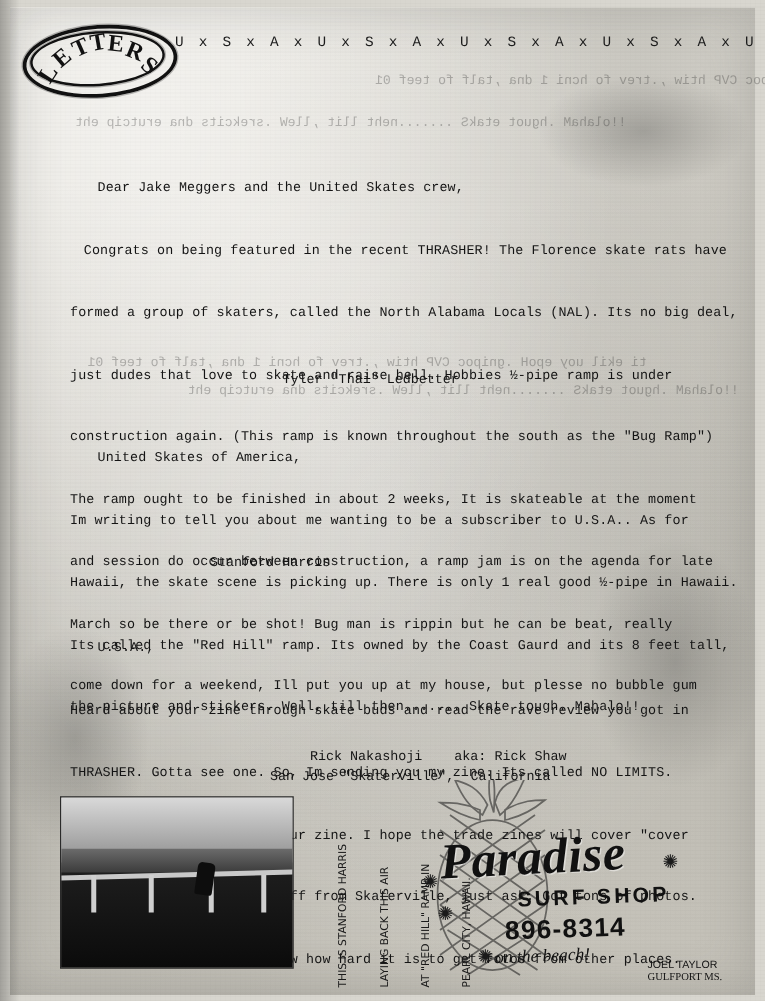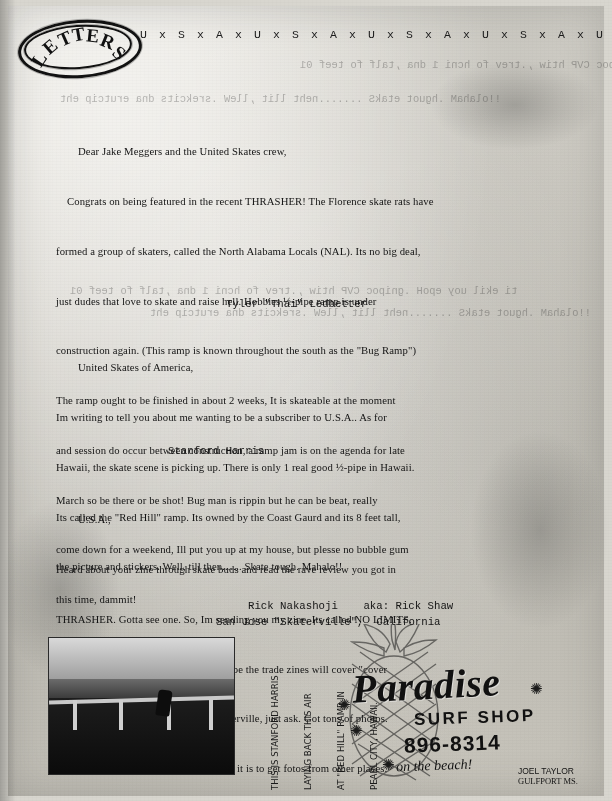--- a/index.html
+++ b/index.html
@@ -91,21 +91,21 @@
     font-size: 10.5px;
     line-height: 15.5px;
     color: rgba(40,40,40,0.30);
     transform: scaleX(-1);
     white-space: nowrap;
     pointer-events: none;
   }
   
   .letter {
     position: absolute;
-    font-family: Liberation Serif, serif;
+    font-family: Liberation Mono, monospace;
     font-size: 10.7px;
     line-height: 16.6px;
     color: #141414;
     white-space: pre;
     letter-spacing: 0.1px;
   }
   .letter .ln { display: block; }
   .sig {
     position: absolute;
     font-family: "Liberation Mono", monospace;
@@ -281,21 +281,20 @@
   <div class="letter" style="left:56px; top:110px;">
     <span class="ln" style="margin-left:22px;">Dear Jake Meggers and the United Skates crew,</span>
     <span class="ln" style="margin-left:11px;">Congrats on being featured in the recent THRASHER! The Florence skate rats have</span>
     <span class="ln">formed a group of skaters, called the North Alabama Locals (NAL). Its no big deal,</span>
     <span class="ln">just dudes that love to skate and raise hell. Hobbies ½-pipe ramp is under</span>
     <span class="ln">construction again. (This ramp is known throughout the south as the "Bug Ramp")</span>
     <span class="ln">The ramp ought to be finished in about 2 weeks, It is skateable at the moment</span>
     <span class="ln">and session do occur between construction, a ramp jam is on the agenda for late</span>
     <span class="ln">March so be there or be shot! Bug man is rippin but he can be beat, really</span>
     <span class="ln">come down for a weekend, Ill put you up at my house, but plesse no bubble gum</span>
-    <span class="ln">this time, dammit!</span>
   </div>
   <div class="sig" style="left:226px; top:296px;">Tyler "Thai" Ledbetter</div>
 
   <div class="letter" style="left:56px; top:326px;">
     <span class="ln" style="margin-left:22px;">United Skates of America,</span>
     <span class="ln" style="">Im writing to tell you about me wanting to be a subscriber to U.S.A.. As for</span>
     <span class="ln">Hawaii, the skate scene is picking up. There is only 1 real good ½-pipe in Hawaii.</span>
     <span class="ln">Its called the "Red Hill" ramp. Its owned by the Coast Gaurd and its 8 feet tall,</span>
     <span class="ln">the picture and stickers. Well, till then....... Skate tough. Mahalo!!</span>
   </div>

